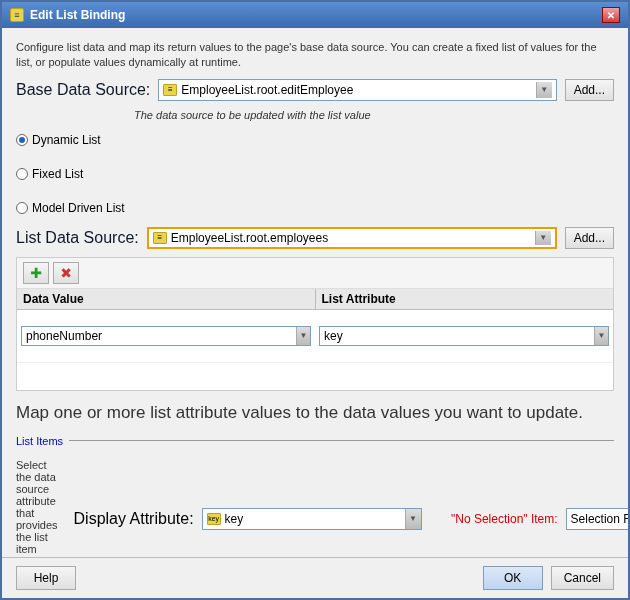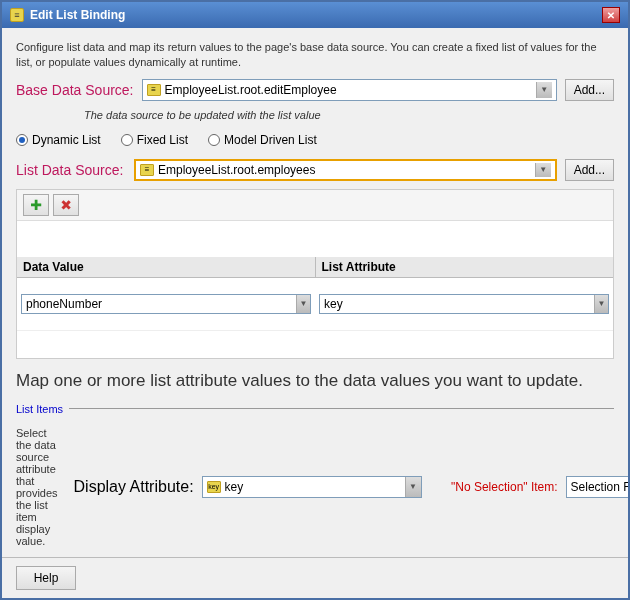--- a/index.html
+++ b/index.html
@@ -67,22 +67,22 @@
       line-height: 1.4;
     }
 
     .form-row {
       display: flex;
       align-items: center;
       gap: 8px;
     }
 
     .form-label {
-      font-size: 14px;
-      color: #be185d;
+      font-size: 16px;
+      color: #0f172a;
       white-space: nowrap;
       min-width: 110px;
     }
 
     .combo-box {
       flex: 1;
       height: 22px;
       border: 1px solid #7f9db9;
       background: white;
       padding: 2px 4px;
@@ -123,29 +123,30 @@
       background: linear-gradient(to bottom, #f5f5f5, #e0e0e0);
       border: 1px solid #aaa;
       font-size: 12px;
       cursor: pointer;
       white-space: nowrap;
     }
 
     .hint-text {
       font-size: 11px;
       color: #333;
-      margin-left: 68px;
+      margin-left: 118px;
       font-style: italic;
     }
 
     .radio-row {
       display: flex;
       align-items: flex-start;
       gap: 20px;
       padding: 4px 0;
+      flex-direction: column;
     }
     .radio-item {
       display: flex; align-items: center; gap: 4px;
       cursor: pointer;
     }
     .radio-circle {
       width: 12px; height: 12px;
       border-radius: 50%;
       border: 1px solid #666;
       background: white;
@@ -188,21 +189,21 @@
       cursor: pointer;
       font-size: 14px;
     }
     .toolbar-btn.plus { color: #2a9a2a; }
     .toolbar-btn.del { color: #cc3333; }
 
     .table-header {
       display: flex;
       background: #e8e8e8;
       border-bottom: 1px solid #bbb;
-      font-size: 12px; font-weight: bold; margin-top: 36px;
+      font-size: 12px; font-weight: bold;
     }
     .table-header-cell {
       padding: 3px 6px;
       border-right: 1px solid #bbb;
     }
     .table-header-cell:first-child { flex: 1; }
     .table-header-cell:last-child { flex: 1; border-right: none; }
 
     .table-row {
       display: flex;
@@ -501,14 +502,18 @@
         <div class="search-btn">🔍</div>
       </div>
     </div>
 
   </div>
 
   <div class="dialog-footer">
     <div class="footer-left">
       <button class="footer-btn">Help</button>
     </div>
+    <div class="footer-right">
+      <button class="footer-btn primary">OK</button>
+      <button class="footer-btn">Cancel</button>
+    </div>
   </div>
 </div>
 
 </body></html>

